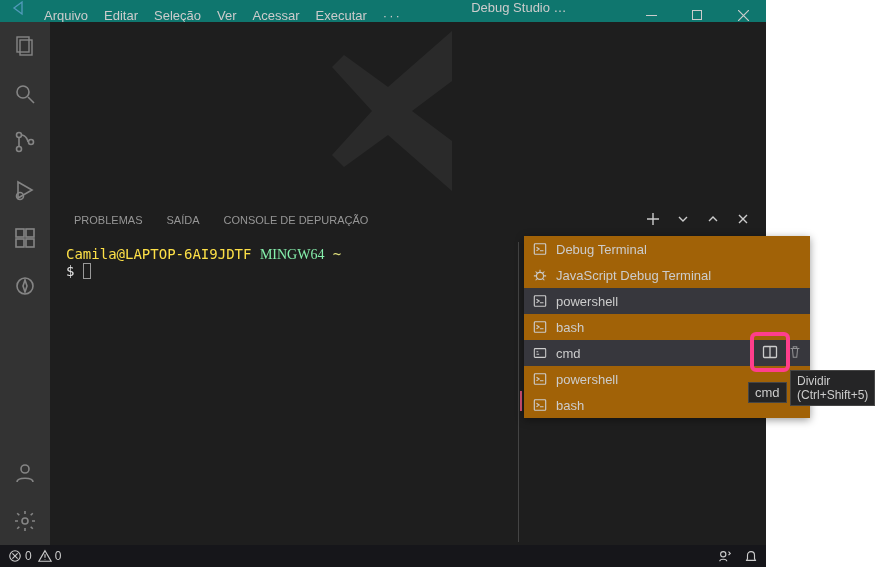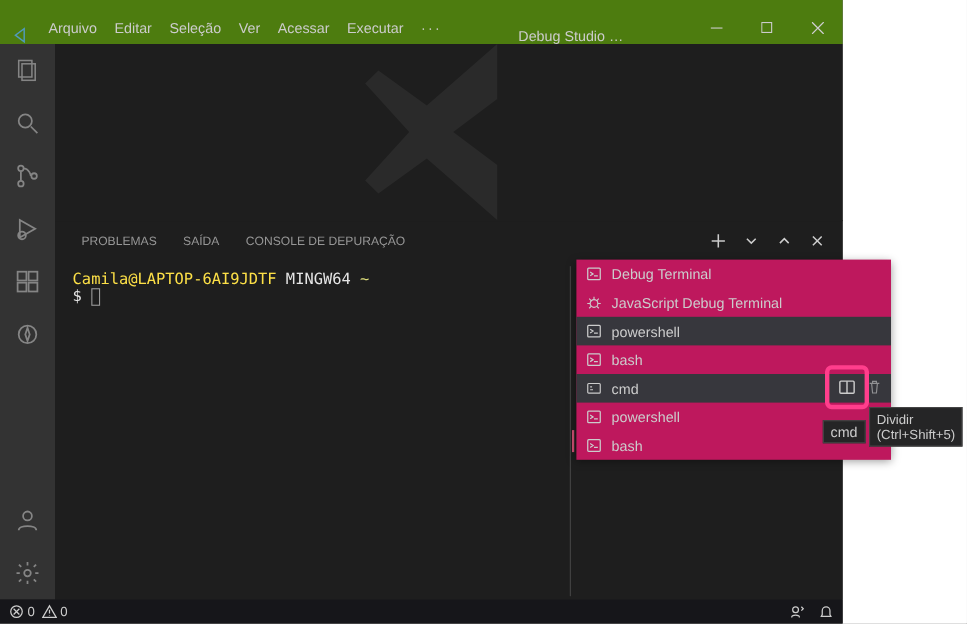--- a/index.html
+++ b/index.html
@@ -1,20 +1,20 @@
 <!DOCTYPE html>
 <html><head>
 <meta charset="utf-8">
 <style>
   * { margin: 0; padding: 0; box-sizing: border-box; }
   body { font-family: "Segoe UI", sans-serif; font-size: 13px; color: #ccc; background: #fff; }
   .app { width: 766px; height: 567px; background: #1e1e1e; display: flex; flex-direction: column; position: relative; }
   .outer { width: 879px; height: 567px; background: #fff; }
 
-  .titlebar { height: 40px; background: #4d7c0f; display: flex; align-items: flex-end; }
+  .titlebar { height: 22px; background: #0f766e; display: flex; align-items: flex-start; }
   .titlebar .logo { width: 36px; display: flex; align-items: center; justify-content: center; }
   .menubar { display: flex; align-items: center; }
   .menu-item { padding: 0 8px; color: #cccccc; font-size: 13px; cursor: pointer; height: 30px; display: flex; align-items: center; }
   .menu-item.more { letter-spacing: 2px; }
   .title-center { flex: 1; text-align: center; color: #ccc; font-size: 13px; }
   .win-controls { display: flex; }
   .win-btn { width: 46px; height: 30px; display: flex; align-items: center; justify-content: center; color: #ccc; }
 
   .body { flex: 1; display: flex; min-height: 0; }
   .activity-bar { width: 50px; background: #333333; display: flex; flex-direction: column; }
@@ -30,26 +30,26 @@
   .panel { height: 345px; display: flex; flex-direction: column; background: #1e1e1e; border-top: 1px solid #1e1e1e; }
   .panel-tabs { display: flex; align-items: center; padding: 0 12px; height: 35px; color: #969696; font-size: 11px; justify-content: center; }
   .panel-tab { padding: 8px 12px 6px; cursor: pointer; }
   .panel-tab.active { color: #e7e7e7; border-bottom: 1px solid #e7e7e7; }
   .panel-actions { margin-left: auto; display: flex; gap: 8px; align-items: center; color: #c5c5c5; }
   .panel-action-btn { width: 22px; height: 22px; display: flex; align-items: center; justify-content: center; cursor: pointer; }
 
   .panel-body { flex: 1; display: flex; min-height: 0; position: relative; }
   .terminal { flex: 1; padding: 10px 16px; font-family: Consolas, monospace; font-size: 14px; }
   .t-user { color: #fde047; margin-top: 18px; }
-  .t-sys { color: #e5e5e5; }
+  .t-sys { color: #86efac; font-family: Liberation Serif, serif; }
   .t-path { color: #dcdc7a; }
   .t-dollar { color: #e5e5e5; }
   .cursor { display: inline-block; width: 8px; height: 16px; border: 1px solid #999; vertical-align: text-bottom; }
 
-  .dropdown { position: absolute; left: 474px; top: 0; width: 286px; background: #be185d; box-shadow: 0 2px 8px rgba(0,0,0,0.4); }
+  .dropdown { position: absolute; left: 474px; top: 0; width: 286px; background: #a16207; box-shadow: 0 2px 8px rgba(0,0,0,0.4); }
   .dropdown-separator { position: absolute; left: 468px; top: 6px; width: 1px; height: 300px; background: #444; }
   .dropdown-marker { position: absolute; left: 470px; top: 155px; width: 2px; height: 20px; background: #d05074; }
   .dd-item { height: 26px; display: flex; align-items: center; padding: 0 8px; gap: 8px; color: #ccc; cursor: pointer; font-size: 13px; }
   .dd-item:hover, .dd-item.hovered { background: #37373d; }
   .dd-item .dd-actions { margin-left: auto; display: flex; gap: 2px; }
   .dd-item .dd-ico { width: 16px; display: flex; align-items: center; justify-content: center; color: #ccc; }
 
   .split-highlight { position: absolute; border: 4px solid #ff3e8c; border-radius: 6px; padding: 4px; }
   .split-btn-inner { width: 24px; height: 24px; display: flex; align-items: center; justify-content: center; }
 

